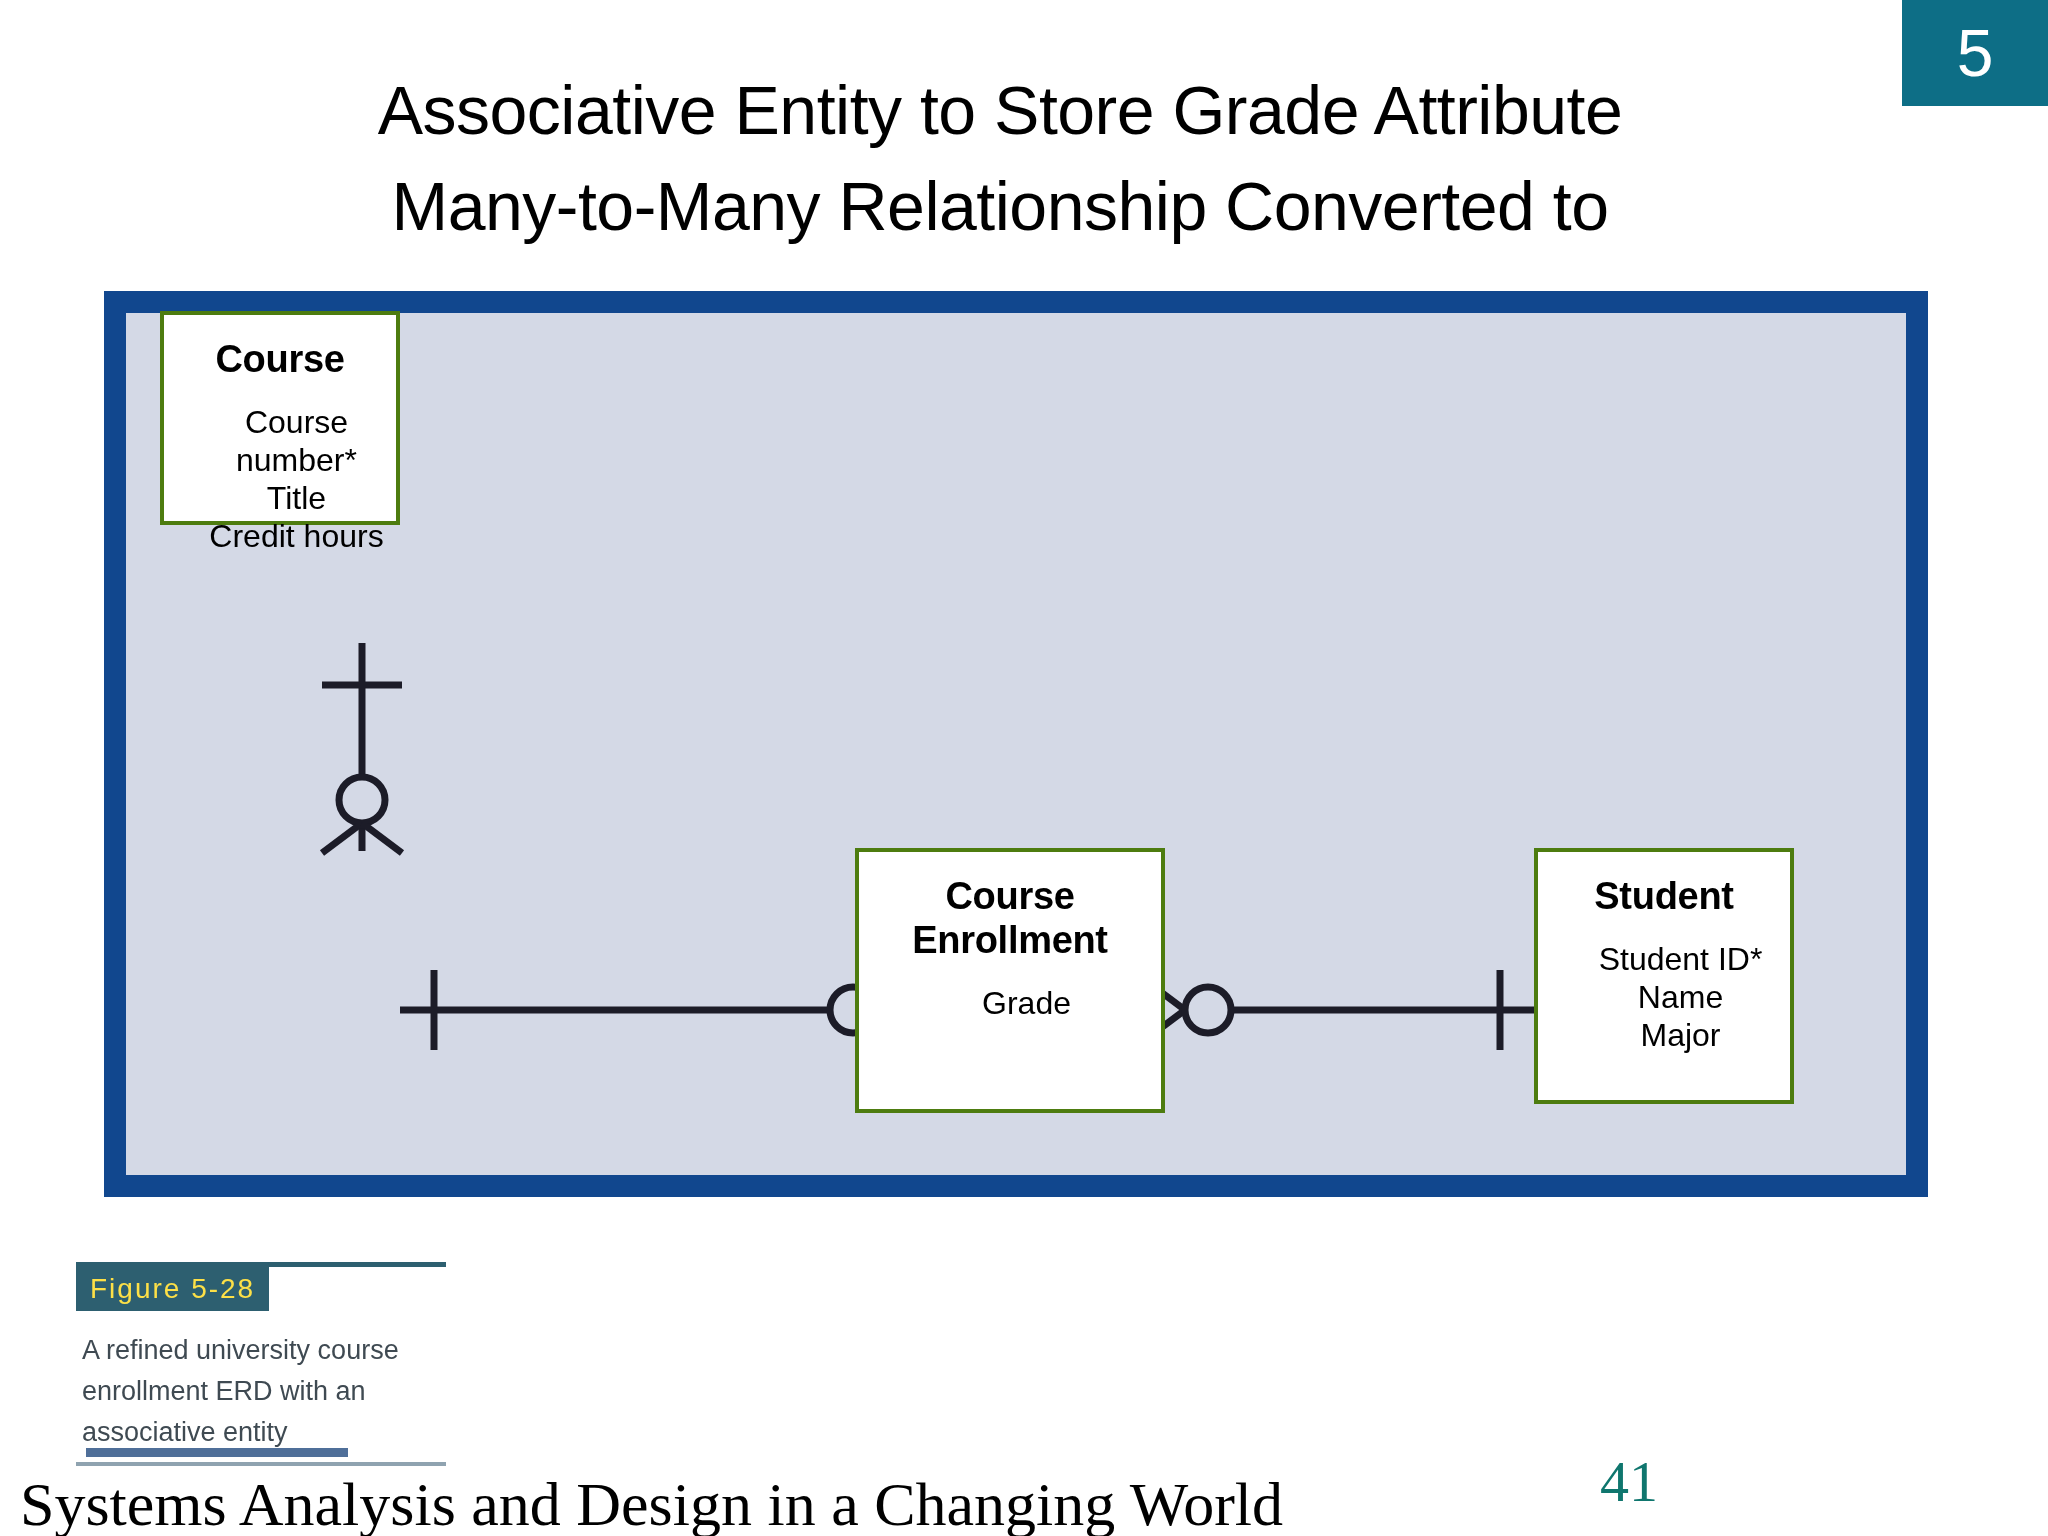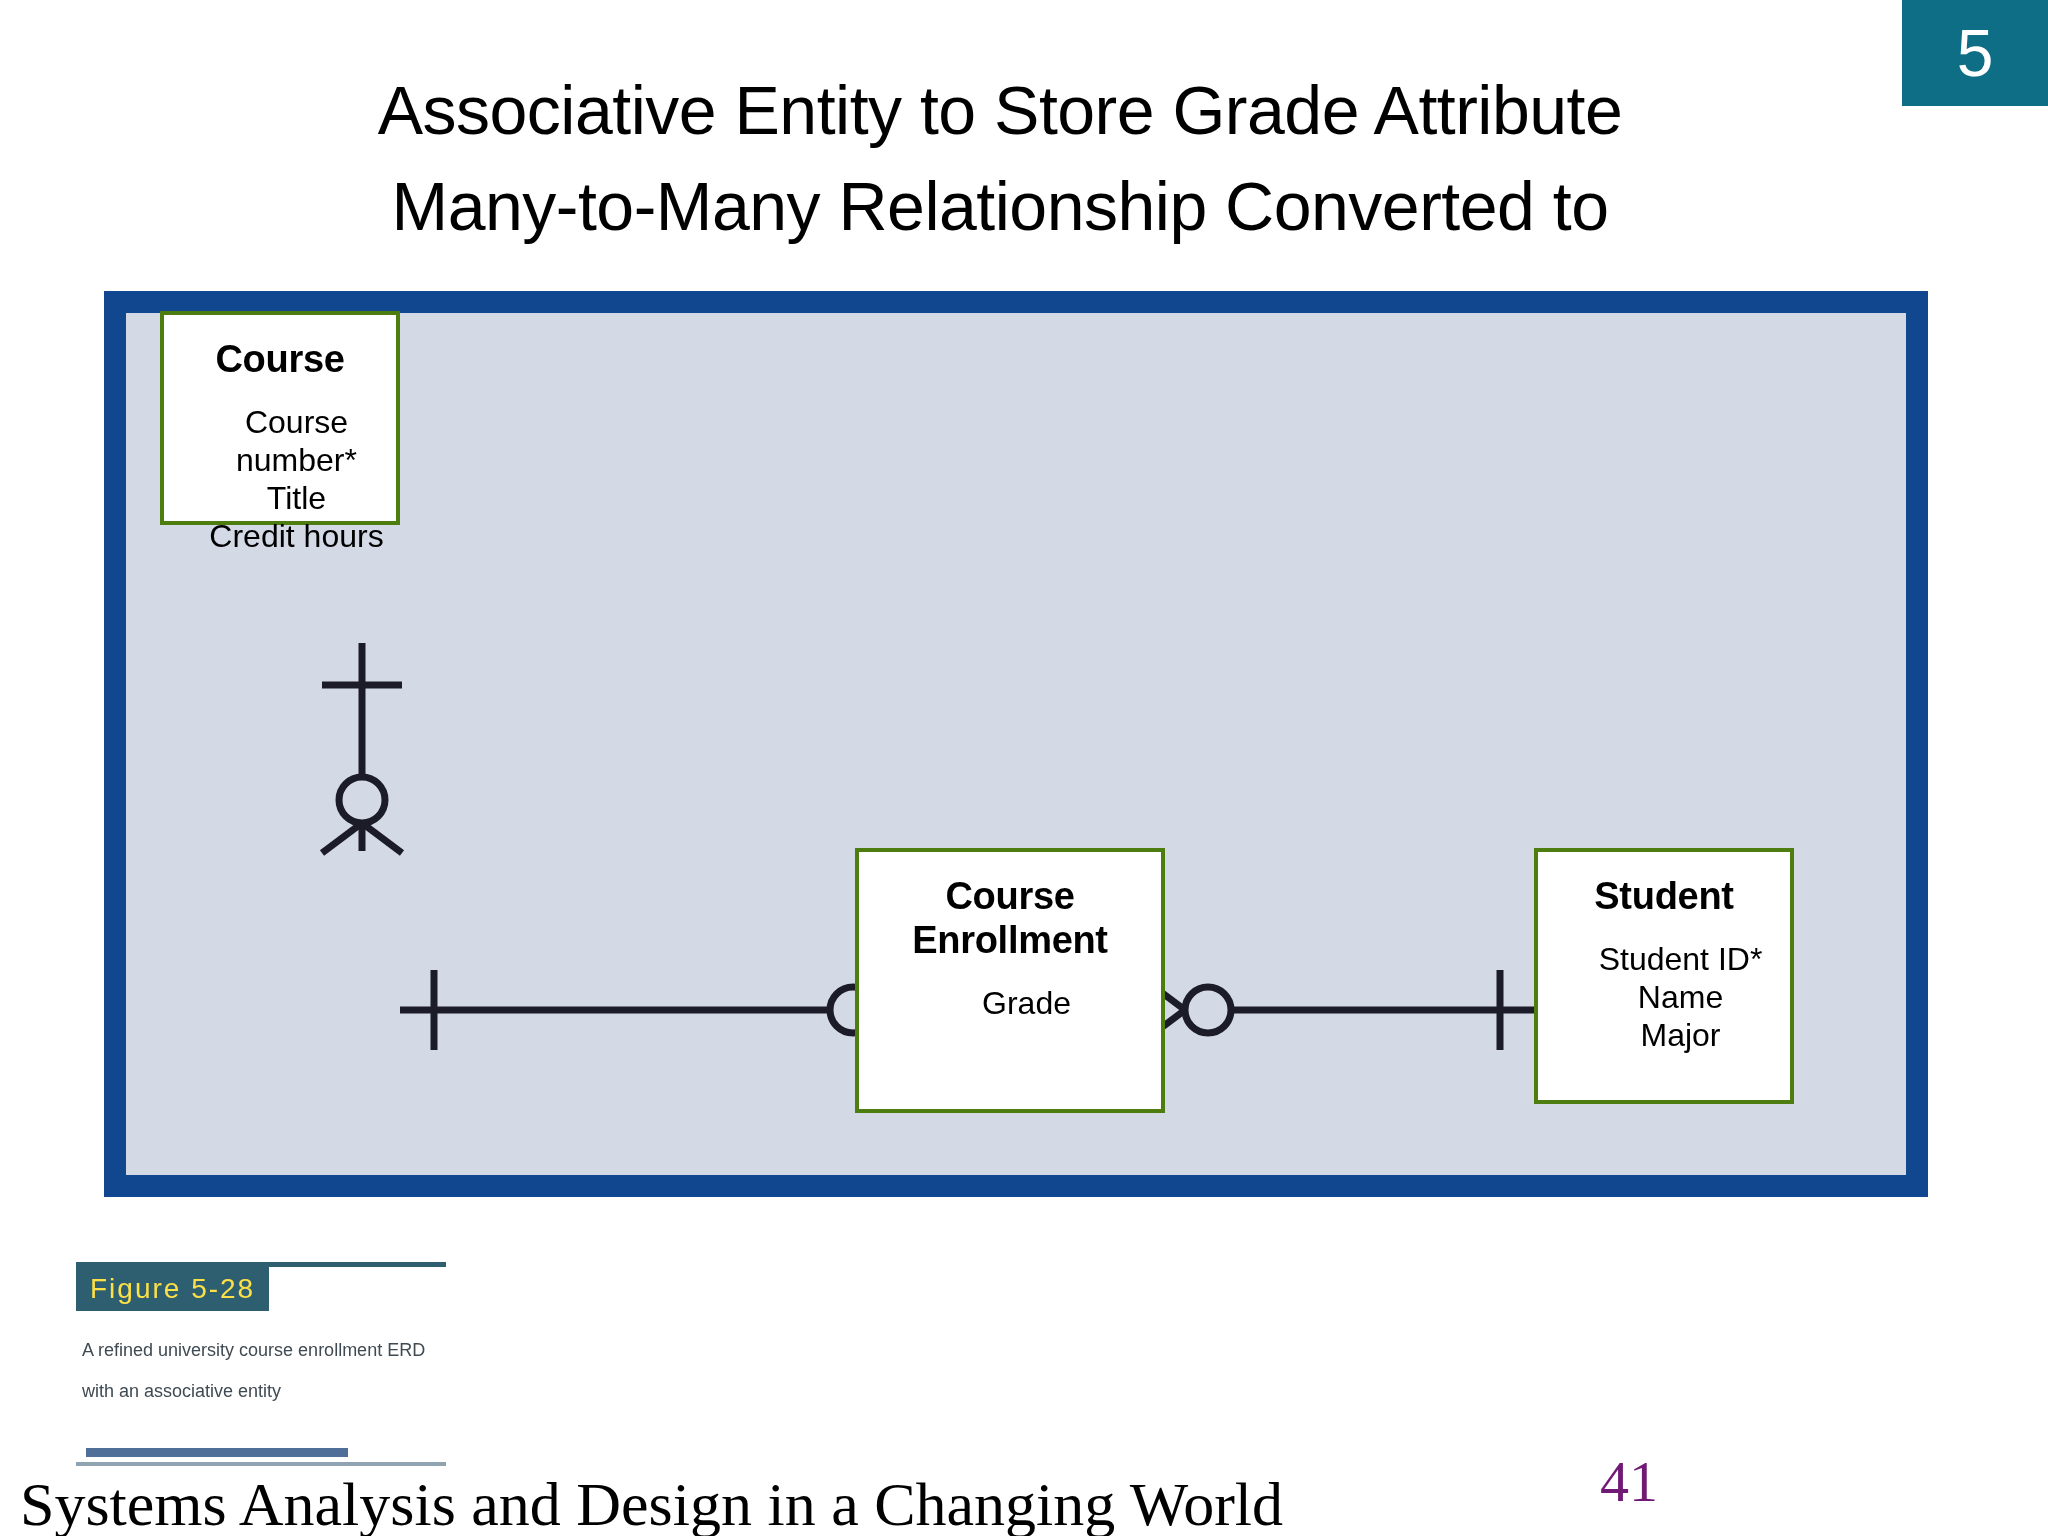--- a/index.html
+++ b/index.html
@@ -128,21 +128,21 @@
     letter-spacing: 2px;
     white-space: nowrap;
   }
   #fig-desc {
     position: absolute;
     left: 6px;
     top: 68px;
     width: 366px;
     color: #3f4a52;
     font-family: "Liberation Sans", sans-serif;
-    font-size: 18px;
+    font-size: 27px;
     line-height: 41px;
   }
   #fig-rule-bottom {
     position: absolute;
     left: 0px;
     top: 200px;
     width: 370px;
     height: 4px;
     background: #8fa3b0;
   }
@@ -166,21 +166,21 @@
     color: #000000;
     white-space: nowrap;
   }
   #footer-page {
     position: absolute;
     left: 1600px;
     top: 1448px;
     font-family: "Liberation Serif", serif;
     font-size: 58px;
     line-height: 68px;
-    color: #701a75;
+    color: #0f766e;
   }
 </style>
 </head>
 <body>
 
 <div id="slide">
 
   <div id="page-badge">5</div>
 
   <div id="slide-title">

